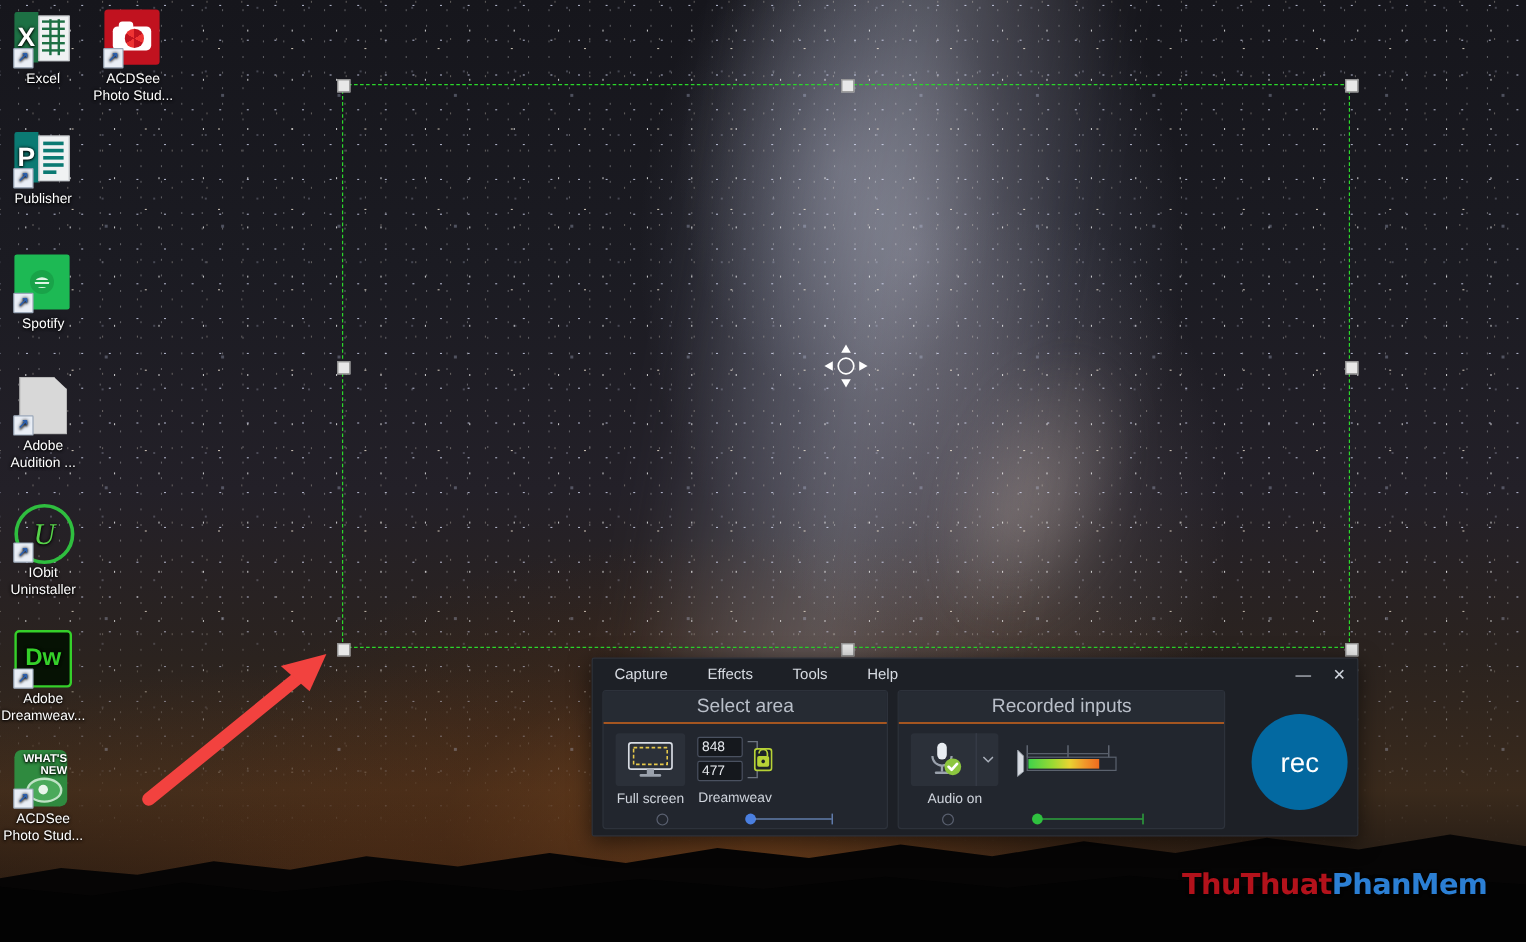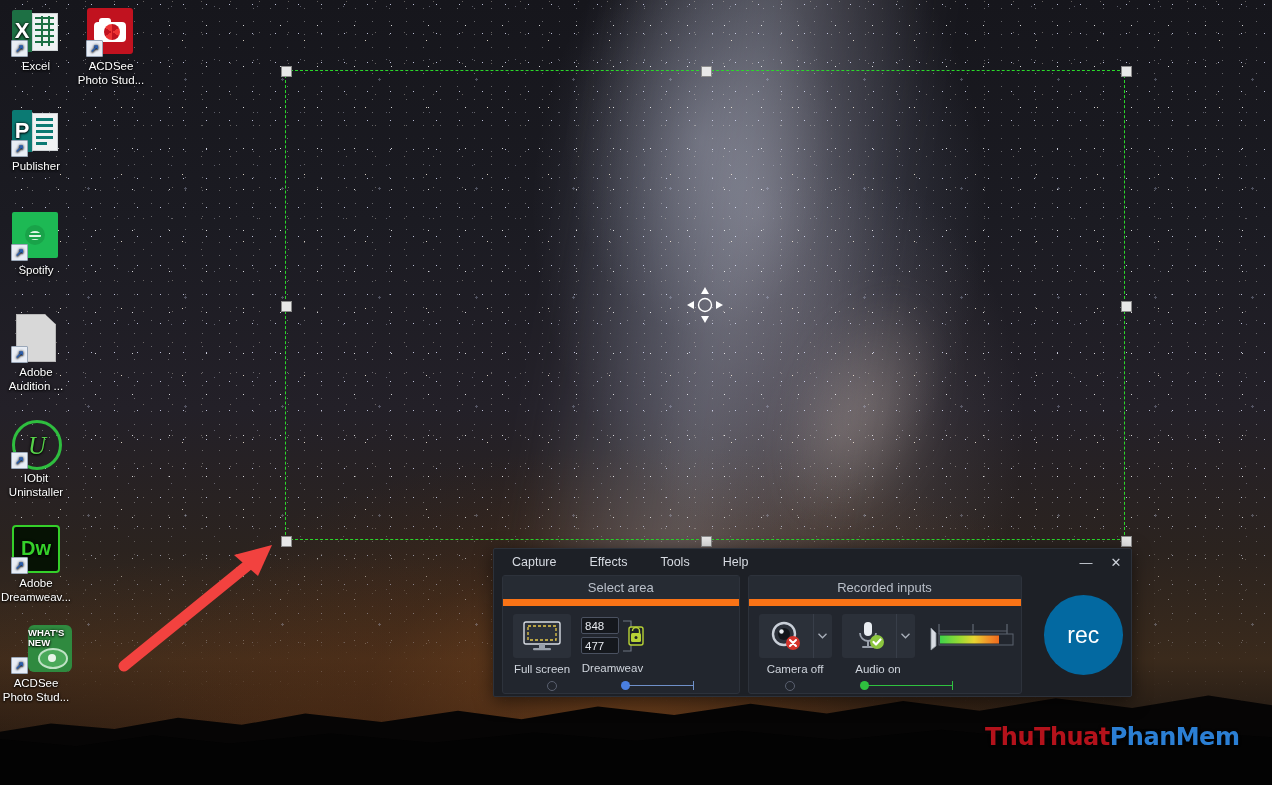--- a/index.html
+++ b/index.html
@@ -114,21 +114,21 @@
     clip-path:polygon(0 0,72% 0,100% 22%,100% 100%,0 100%);margin:0 auto;}
   
   .ic-iobit{width:44px;height:44px;border-radius:50%;border:3px solid #2fbe3f;position:relative;
     display:flex;align-items:center;justify-content:center;}
   .ic-iobit span{color:#57d14a;font-size:25px;font-style:italic;font-family:"Liberation Serif",serif;line-height:1;}
   
   .ic-dw{width:44px;height:44px;background:#061204;border:2px solid #35d02a;border-radius:4px;
     display:flex;align-items:center;justify-content:center;color:#35d02a;font-weight:bold;font-size:20px;}
   
   .ic-new{width:44px;height:44px;background:#2f8a3f;border-radius:6px;position:relative;overflow:hidden;
-    color:#fff;font-size:9.5px;font-weight:bold;line-height:10px;padding-top:3px;text-align:left;margin-left:16px;}
+    color:#fff;font-size:9.5px;font-weight:bold;line-height:10px;padding-top:3px;text-align:right;}
   .ic-new .eye{position:absolute;left:10px;bottom:3px;width:26px;height:17px;border-radius:50%;
     background:#4aa95a;border:2px solid #bfe2c5;}
   .ic-new .eye:after{content:"";position:absolute;left:8px;top:4px;width:8px;height:8px;border-radius:50%;background:#e8f5ea;}
 
   
   #selection{position:absolute;left:285px;top:70px;width:840px;height:470px;
     border:1px dashed #2bd82b;box-sizing:border-box;pointer-events:none;}
   .handle{position:absolute;width:9px;height:9px;background:#e8e8e8;border:1px solid #8b8b8b;}
   .h-tl{left:-5px;top:-5px;}  .h-tc{left:415px;top:-5px;}  .h-tr{left:835px;top:-5px;}
   .h-ml{left:-5px;top:230px;} .h-mr{left:835px;top:230px;}
@@ -144,22 +144,22 @@
     background:#1d2026;border:1px solid #2c313a;border-radius:2px;
     box-shadow:0 4px 18px rgba(0,0,0,.55);
   }
   .titlebar{height:26px;display:flex;align-items:center;padding:0 0 0 8px;}
   .menu{display:flex;gap:13px;}
   .menu-item{color:#d7dbe2;font-size:12.5px;padding:4px 10px;cursor:default;}
   .wctrl{margin-left:auto;display:flex;align-items:center;}
   .wbtn{width:30px;height:26px;display:flex;align-items:center;justify-content:center;color:#cdd2da;font-size:13px;}
   .panels{display:flex;padding:0 8px;gap:8px;align-items:flex-start;}
   .group{background:#22262e;border:1px solid #2d323b;border-radius:3px;}
-  .group-title{text-align:center;color:#b9bfc9;font-size:13px;padding:4px 0 4px;
-    border-bottom:7px solid #f97316;background:#262b33;}
+  .group-title{text-align:center;color:#b9bfc9;font-size:16px;padding:4px 0 4px;
+    border-bottom:1px solid #f97316;background:#262b33;}
   .group-body{display:flex;padding:8px 10px 2px;gap:10px;align-items:flex-start;}
   .ctl{display:flex;flex-direction:column;align-items:center;}
   .ctl-label{color:#cfd4dc;font-size:11.5px;margin-top:5px;}
   .btnbox{background:#2b3039;border-radius:3px;padding:6px 8px;display:flex;align-items:center;gap:4px;}
   .split{display:flex;align-items:stretch;background:#2b3039;border-radius:3px;}
   .split .main{padding:6px 8px;display:flex;align-items:center;}
   .split .caret{width:18px;display:flex;align-items:center;justify-content:center;
     border-left:1px solid #383e49;color:#aab0bb;font-size:9px;}
   .dims{display:flex;align-items:center;gap:3px;}
   .dimcol{display:flex;flex-direction:column;gap:3px;}
@@ -389,39 +389,20 @@
         <div class="sdot" style="left:118px;background:#4a7fe0"></div>
         <div class="sline" style="left:126px;width:64px;background:#6f90c9"></div>
         <div class="stick" style="left:190px;background:#6f90c9"></div>
       </div>
     </div>
 
     <div class="group" style="width:272px">
       <div class="group-title">Recorded inputs</div>
       <div class="group-body">
 
-        <div class="ctl">
-          <div class="split">
-            <div class="main">
-              <svg width="38" height="32" viewBox="0 0 38 32">
-                <circle cx="17" cy="14" r="11" fill="none" stroke="#c9cfd8" stroke-width="2.4"></circle>
-                <circle cx="17" cy="14" r="6" fill="#11151a"></circle>
-                <circle cx="14.5" cy="11.5" r="2.2" fill="#e9edf2"></circle>
-                <circle cx="26" cy="23" r="7" fill="#d6342c"></circle>
-                <path d="M23 20 L29 26 M29 20 L23 26" stroke="#fff" stroke-width="2" stroke-linecap="round"></path>
-              </svg>
-            </div>
-            <div class="caret">
-              <svg width="9" height="6" viewBox="0 0 9 6">
-                <path d="M0.5 0.8 L4.5 4.8 L8.5 0.8" fill="none" stroke="#aab0bb" stroke-width="1.3"></path>
-              </svg>
-            </div>
-          </div>
-          <div class="ctl-label">Camera off</div>
-        </div>
 
         <div class="ctl">
           <div class="split">
             <div class="main">
               <svg width="38" height="32" viewBox="0 0 38 32">
                 <rect x="14" y="2" width="8" height="14" rx="4" fill="#e9edf2"></rect>
                 <path d="M10 13 a8 8 0 0 0 16 0" fill="none" stroke="#9aa1ac" stroke-width="1.8"></path>
                 <rect x="17" y="21" width="2" height="5" fill="#9aa1ac"></rect>
                 <rect x="12" y="26" width="12" height="2" rx="1" fill="#9aa1ac"></rect>
                 <circle cx="27" cy="22" r="7" fill="#8cc63f"></circle>

